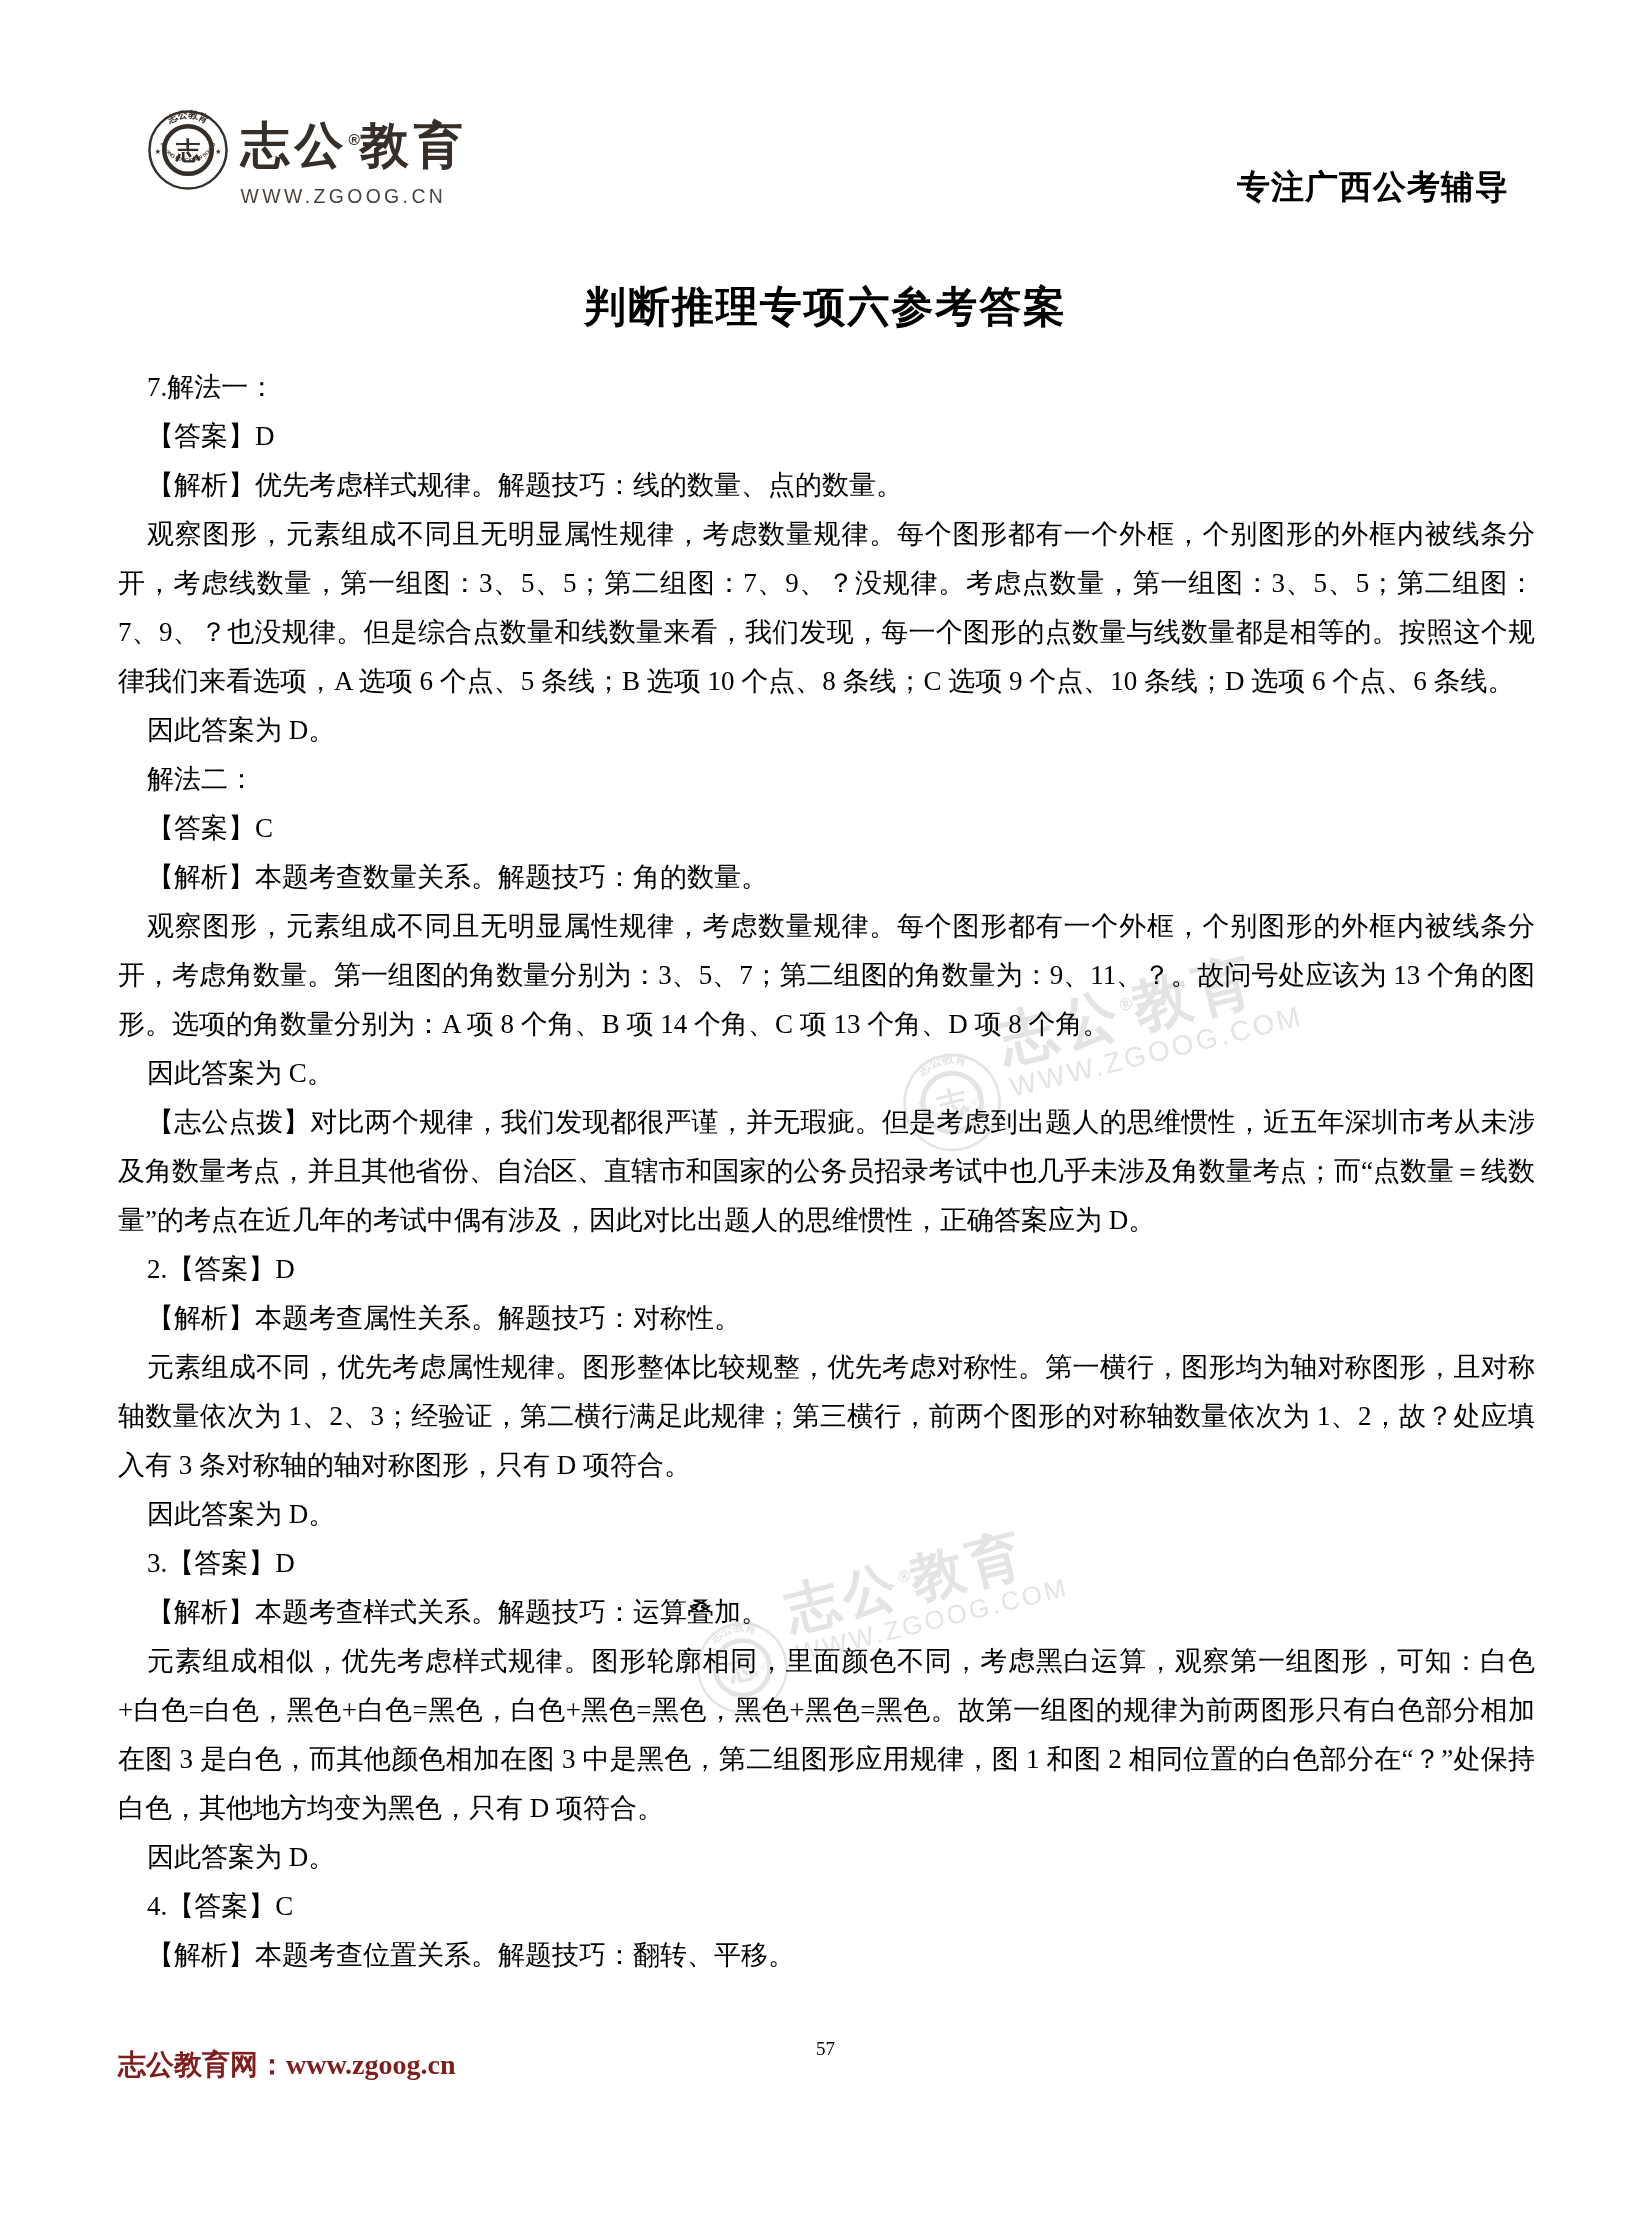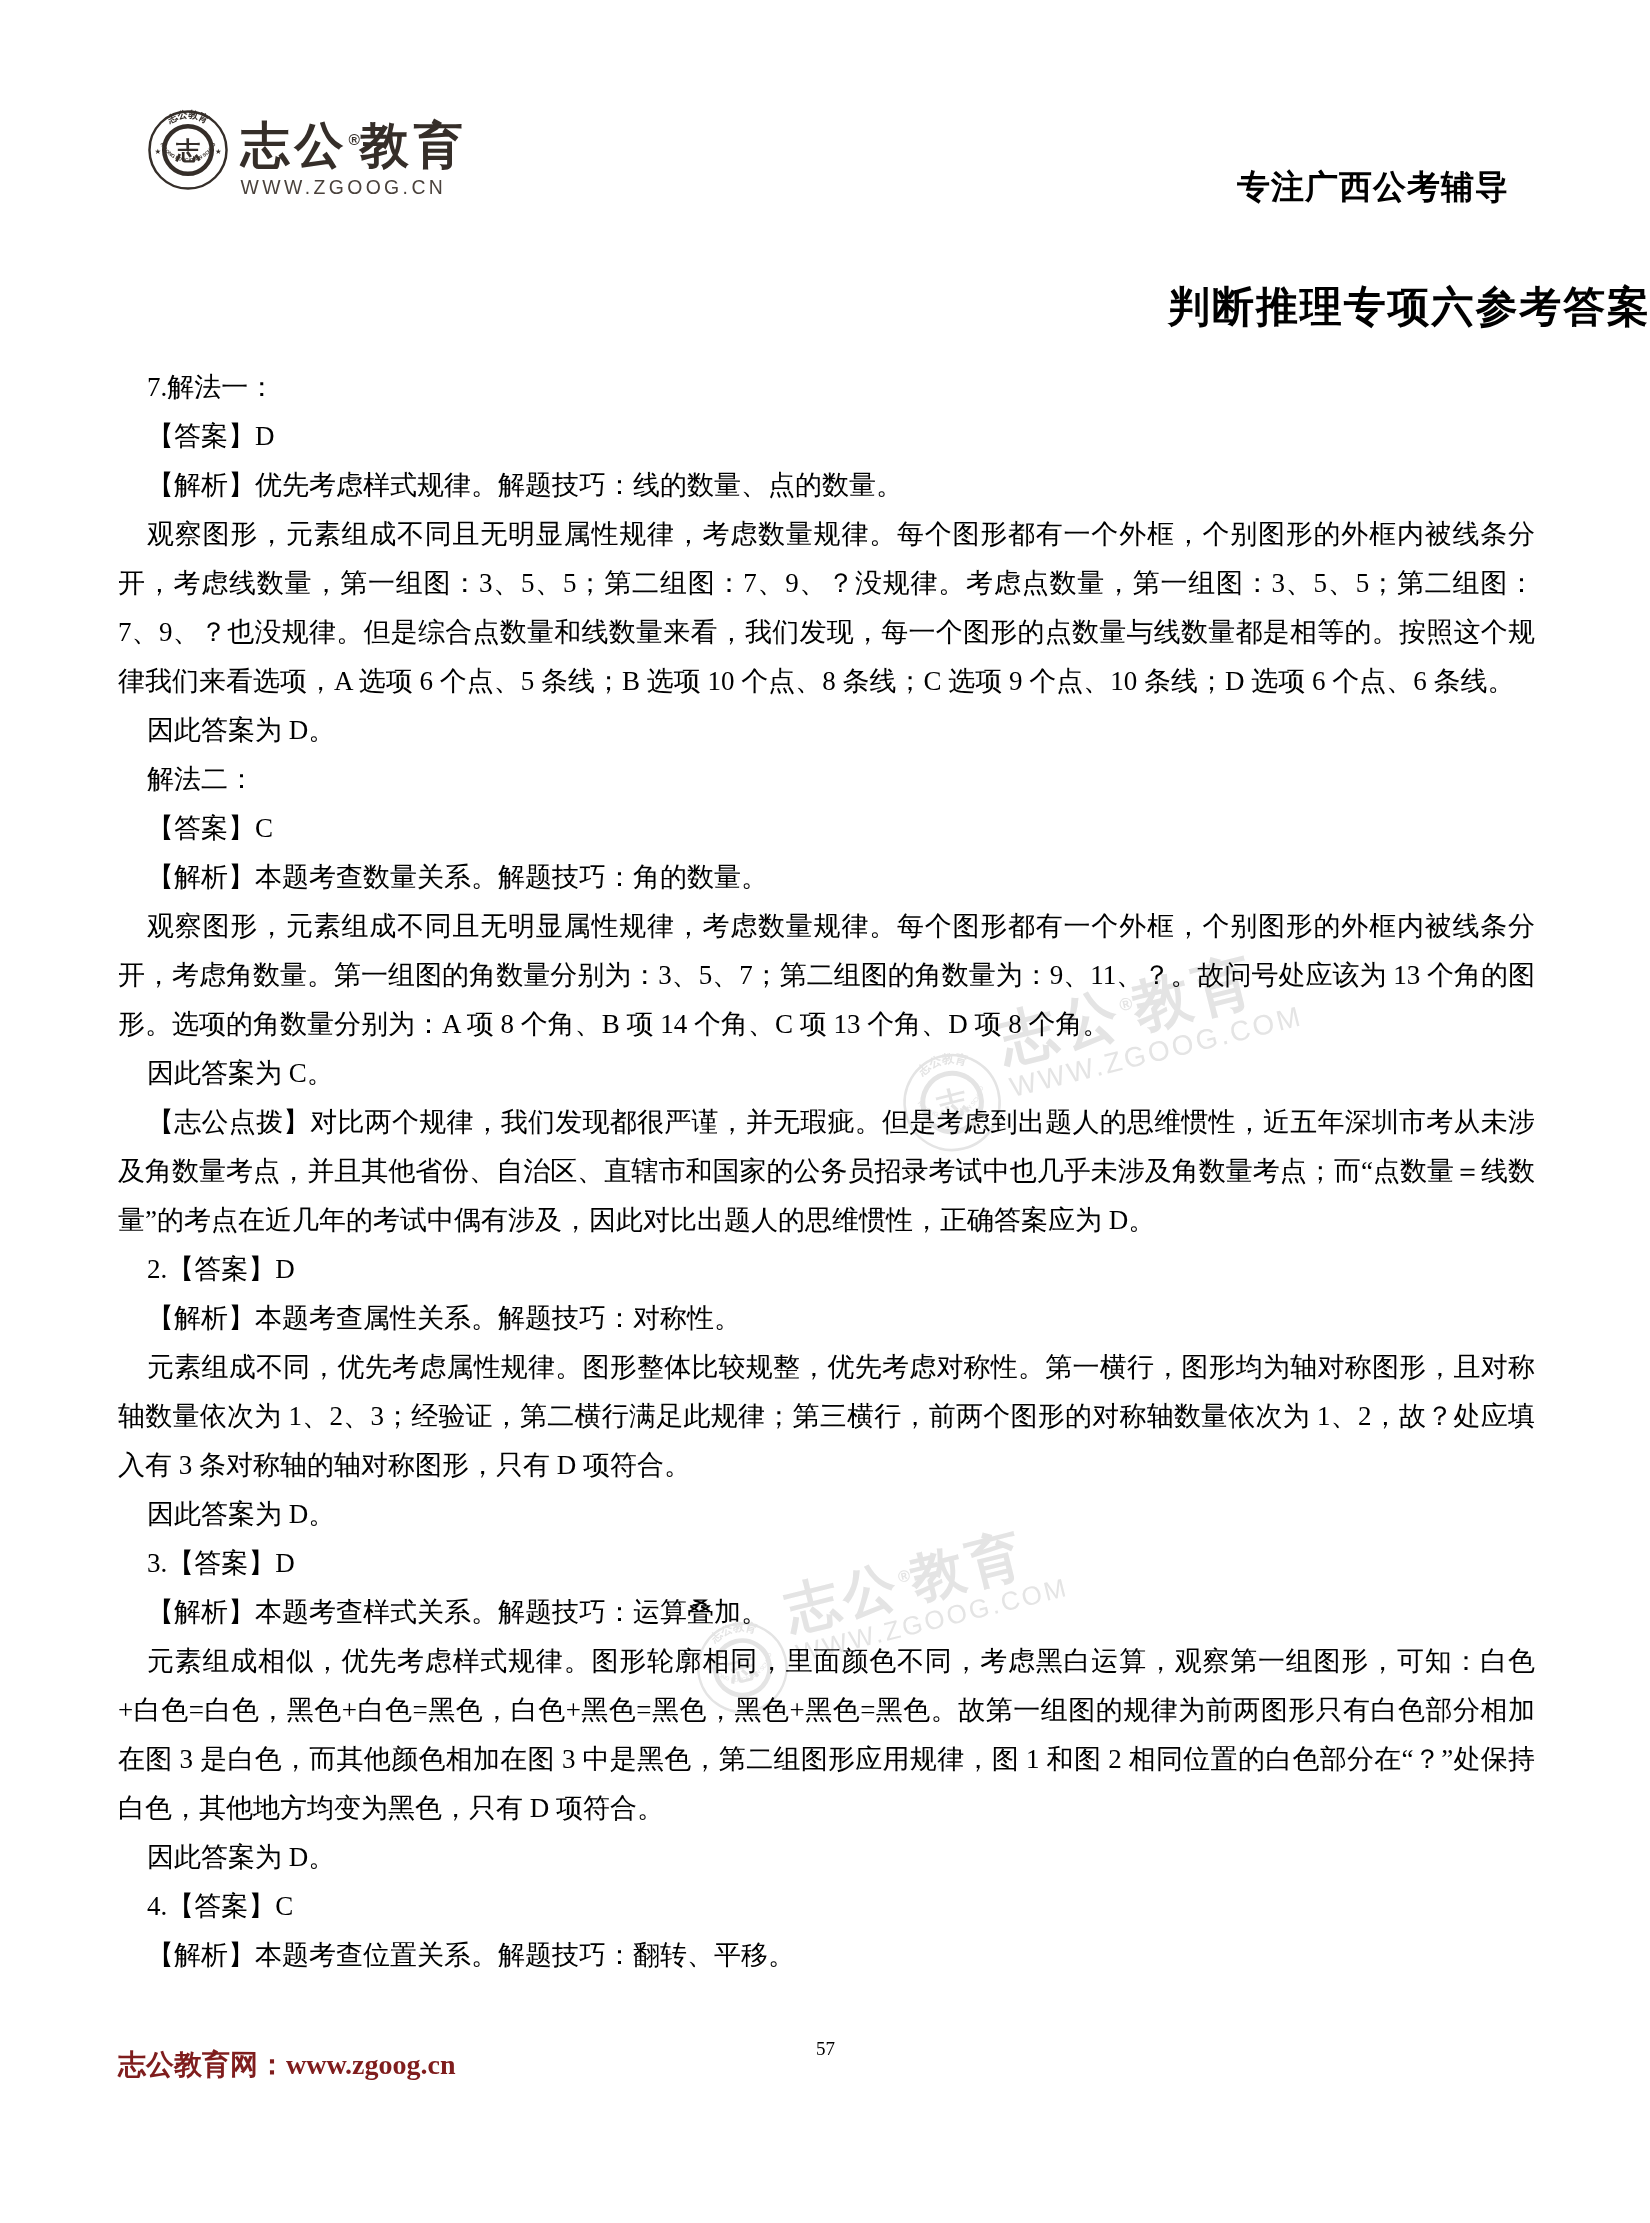--- a/index.html
+++ b/index.html
@@ -18,32 +18,32 @@
   .seal { width:82px; height:82px; flex:0 0 auto; }
   .brand-block { margin-left:11.6px; margin-top:5.8px; }
   .brand-line {
     font-family:"Liberation Sans","DejaVu Sans",sans-serif;
     font-weight:900; font-size:49px; line-height:49px;
     letter-spacing:4.9px; color:#352e29; white-space:nowrap;
   }
   .brand-line .reg { font-size:15.5px; vertical-align:super; letter-spacing:0; }
   .brand-url {
     font-family:"Liberation Sans","DejaVu Sans",sans-serif;
-    font-size:19.4px; letter-spacing:3.4px; color:#4a423c; margin-top:6px;
+    font-size:19.4px; letter-spacing:3.4px; color:#4a423c; margin-top:15px;
   }
   .header-tagline {
     position:absolute; top:165px; right:142px;
     font-size:33px; font-weight:bold; color:#000; z-index:2;
     font-family:"Liberation Serif","DejaVu Serif",serif;
     letter-spacing:1px;
   }
   
   .doc-title {
     position:absolute; top:279px; left:0; width:100%;
-    text-align:right; font-family:"Liberation Sans","DejaVu Sans",sans-serif;
+    text-align:center; font-family:"Liberation Sans","DejaVu Sans",sans-serif;
     font-weight:bold; font-size:42px; color:#000; z-index:2;
     letter-spacing:1.9px;
   }
   
   .body-text {
     position:absolute; left:118px; top:363px; width:1417px;
     font-size:27px; line-height:49px; text-align:justify;
     z-index:1;
   }
   .body-text p { text-indent:29px; }

